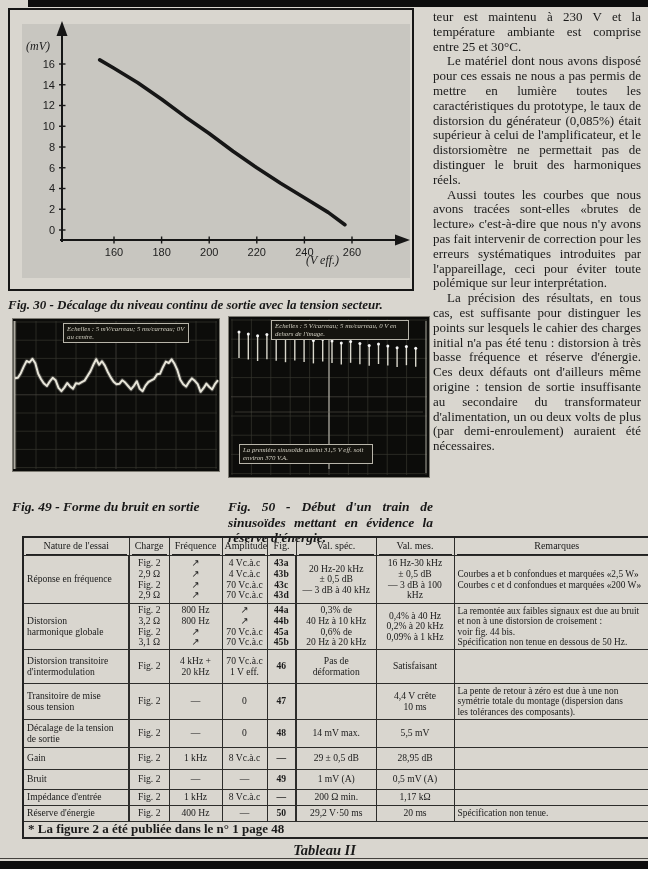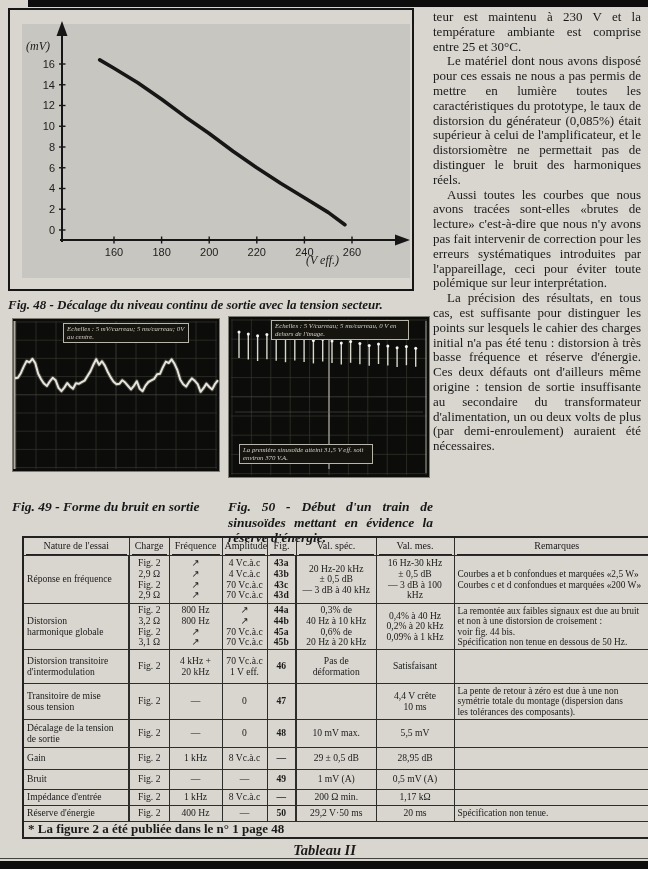--- a/index.html
+++ b/index.html
@@ -88,21 +88,21 @@
         <text x="246.79999999999998" y="246" text-anchor="middle" font-size="11" font-family="&quot;Liberation Sans&quot;,sans-serif" fill="#1c1c1c">220</text>
         <line x1="294.4" x2="294.4" y1="226.5" y2="233.5" stroke="#161616" stroke-width="1.4"></line>
         <text x="294.4" y="246" text-anchor="middle" font-size="11" font-family="&quot;Liberation Sans&quot;,sans-serif" fill="#1c1c1c">240</text>
         <line x1="342" x2="342" y1="226.5" y2="233.5" stroke="#161616" stroke-width="1.4"></line>
         <text x="342" y="246" text-anchor="middle" font-size="11" font-family="&quot;Liberation Sans&quot;,sans-serif" fill="#1c1c1c">260</text>
         <text x="16" y="40" font-size="12" font-style="italic" font-family="&quot;Liberation Serif&quot;,serif" fill="#1c1c1c">(mV)</text>
         <text x="296" y="254" font-size="12" font-style="italic" font-family="&quot;Liberation Serif&quot;,serif" fill="#1c1c1c">(V eff.)</text>
         <path d="M89.7 49.9 L104.0 58.2 L127.8 72.7 L151.6 89.3 L175.4 106.9 L199.2 123.5 L223.0 141.2 L246.8 157.8 L270.6 173.3 L294.4 187.8 L318.2 202.4 L334.9 214.8" fill="none" stroke="#161616" stroke-width="3.6" stroke-linecap="round" stroke-linejoin="round"></path>
       </svg>
   </div>
-  <div class="cap cap48">Fig. 48  - Décalage du niveau continu de sortie avec la tension secteur.</div>
+  <div class="cap cap48">Fig. 30  - Décalage du niveau continu de sortie avec la tension secteur.</div>
 
   <div class="scope scope49">
     <svg id="scope49-svg" width="206" height="152" viewBox="0 0 206 152">
         <rect x="0" y="0" width="206" height="152" fill="#0c0c0a"></rect>
         <line x1="3" x2="3" y1="2" y2="150" stroke="#37362f" stroke-width="0.7"></line>
         <line x1="23" x2="23" y1="2" y2="150" stroke="#37362f" stroke-width="0.7"></line>
         <line x1="43" x2="43" y1="2" y2="150" stroke="#37362f" stroke-width="0.7"></line>
         <line x1="63" x2="63" y1="2" y2="150" stroke="#37362f" stroke-width="0.7"></line>
         <line x1="83" x2="83" y1="2" y2="150" stroke="#37362f" stroke-width="0.7"></line>
         <line x1="103" x2="103" y1="2" y2="150" stroke="#4d4b45" stroke-width="0.7"></line>
@@ -404,21 +404,21 @@
           <td class="c2">
             <div>—</div>
           </td>
           <td class="c3">
             <div>0</div>
           </td>
           <td class="c4">
             <div>48</div>
           </td>
           <td class="c5">
-            <div>10 mV max.</div>
+            <div>14 mV max.</div>
           </td>
           <td class="c6">
             <div>5,5 mV</div>
           </td>
           <td class="c7"></td>
         </tr>
         <tr style="height: 22px;">
           <td class="c0">
             <div>Gain</div>
           </td>

